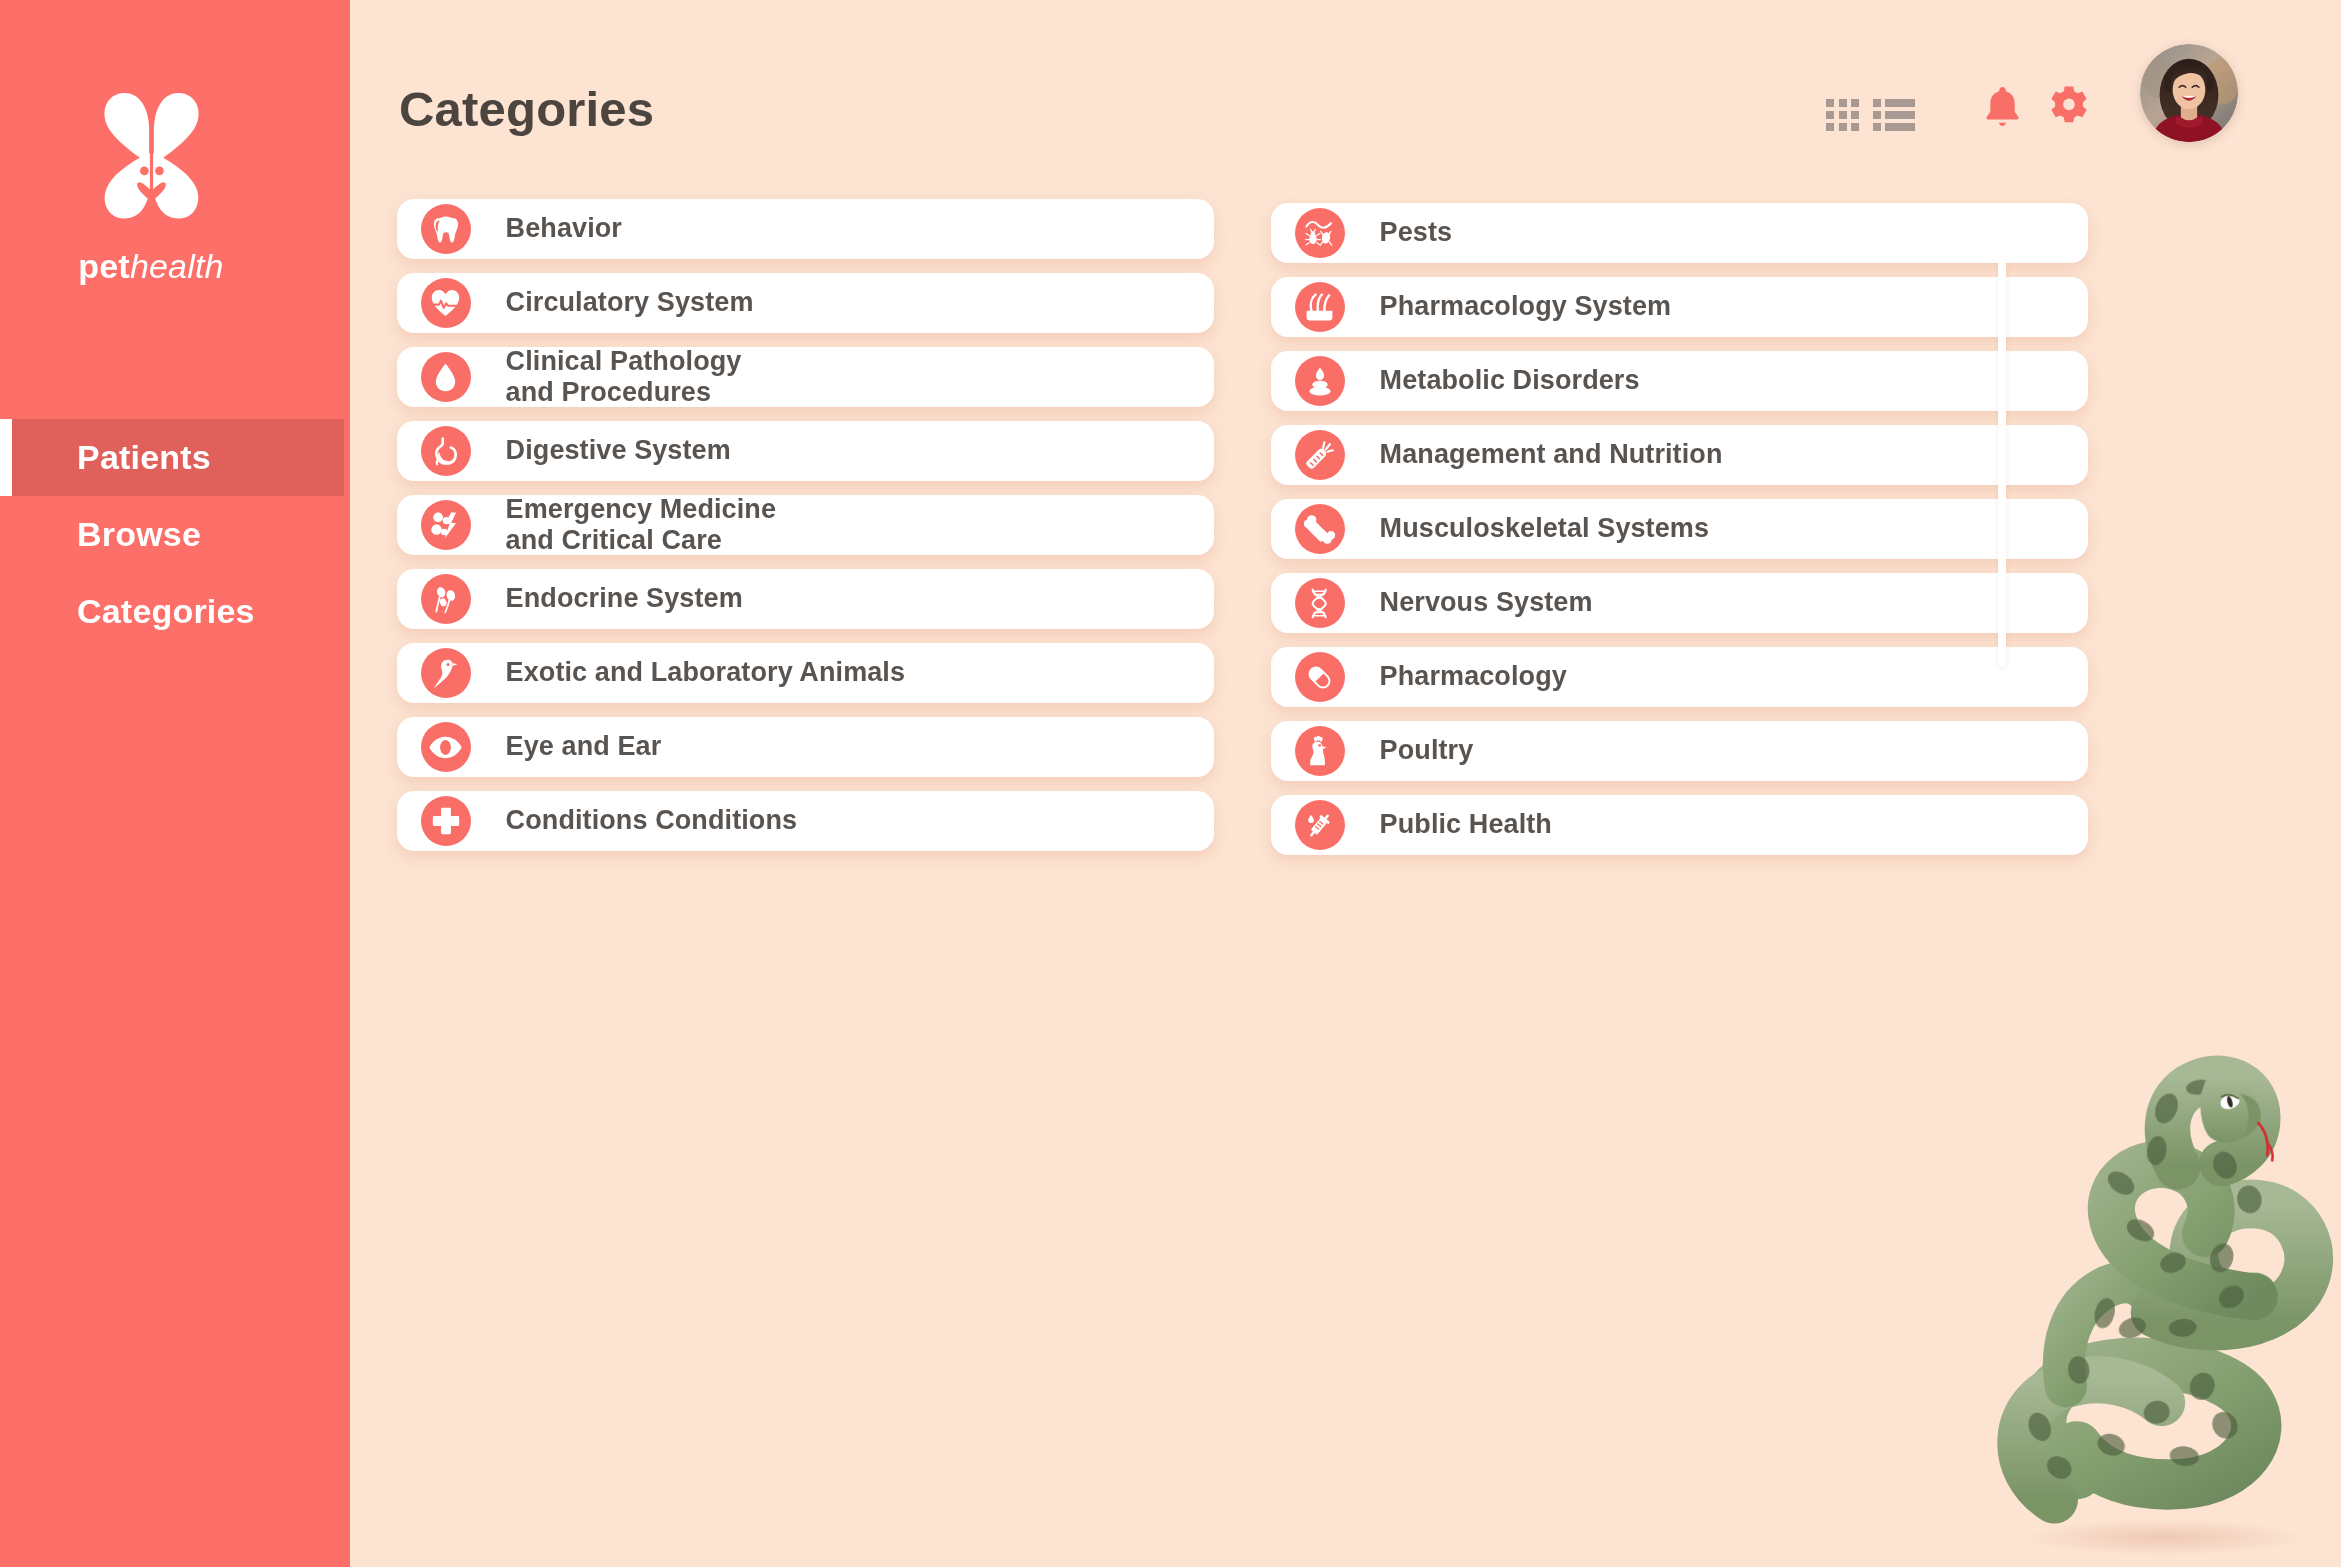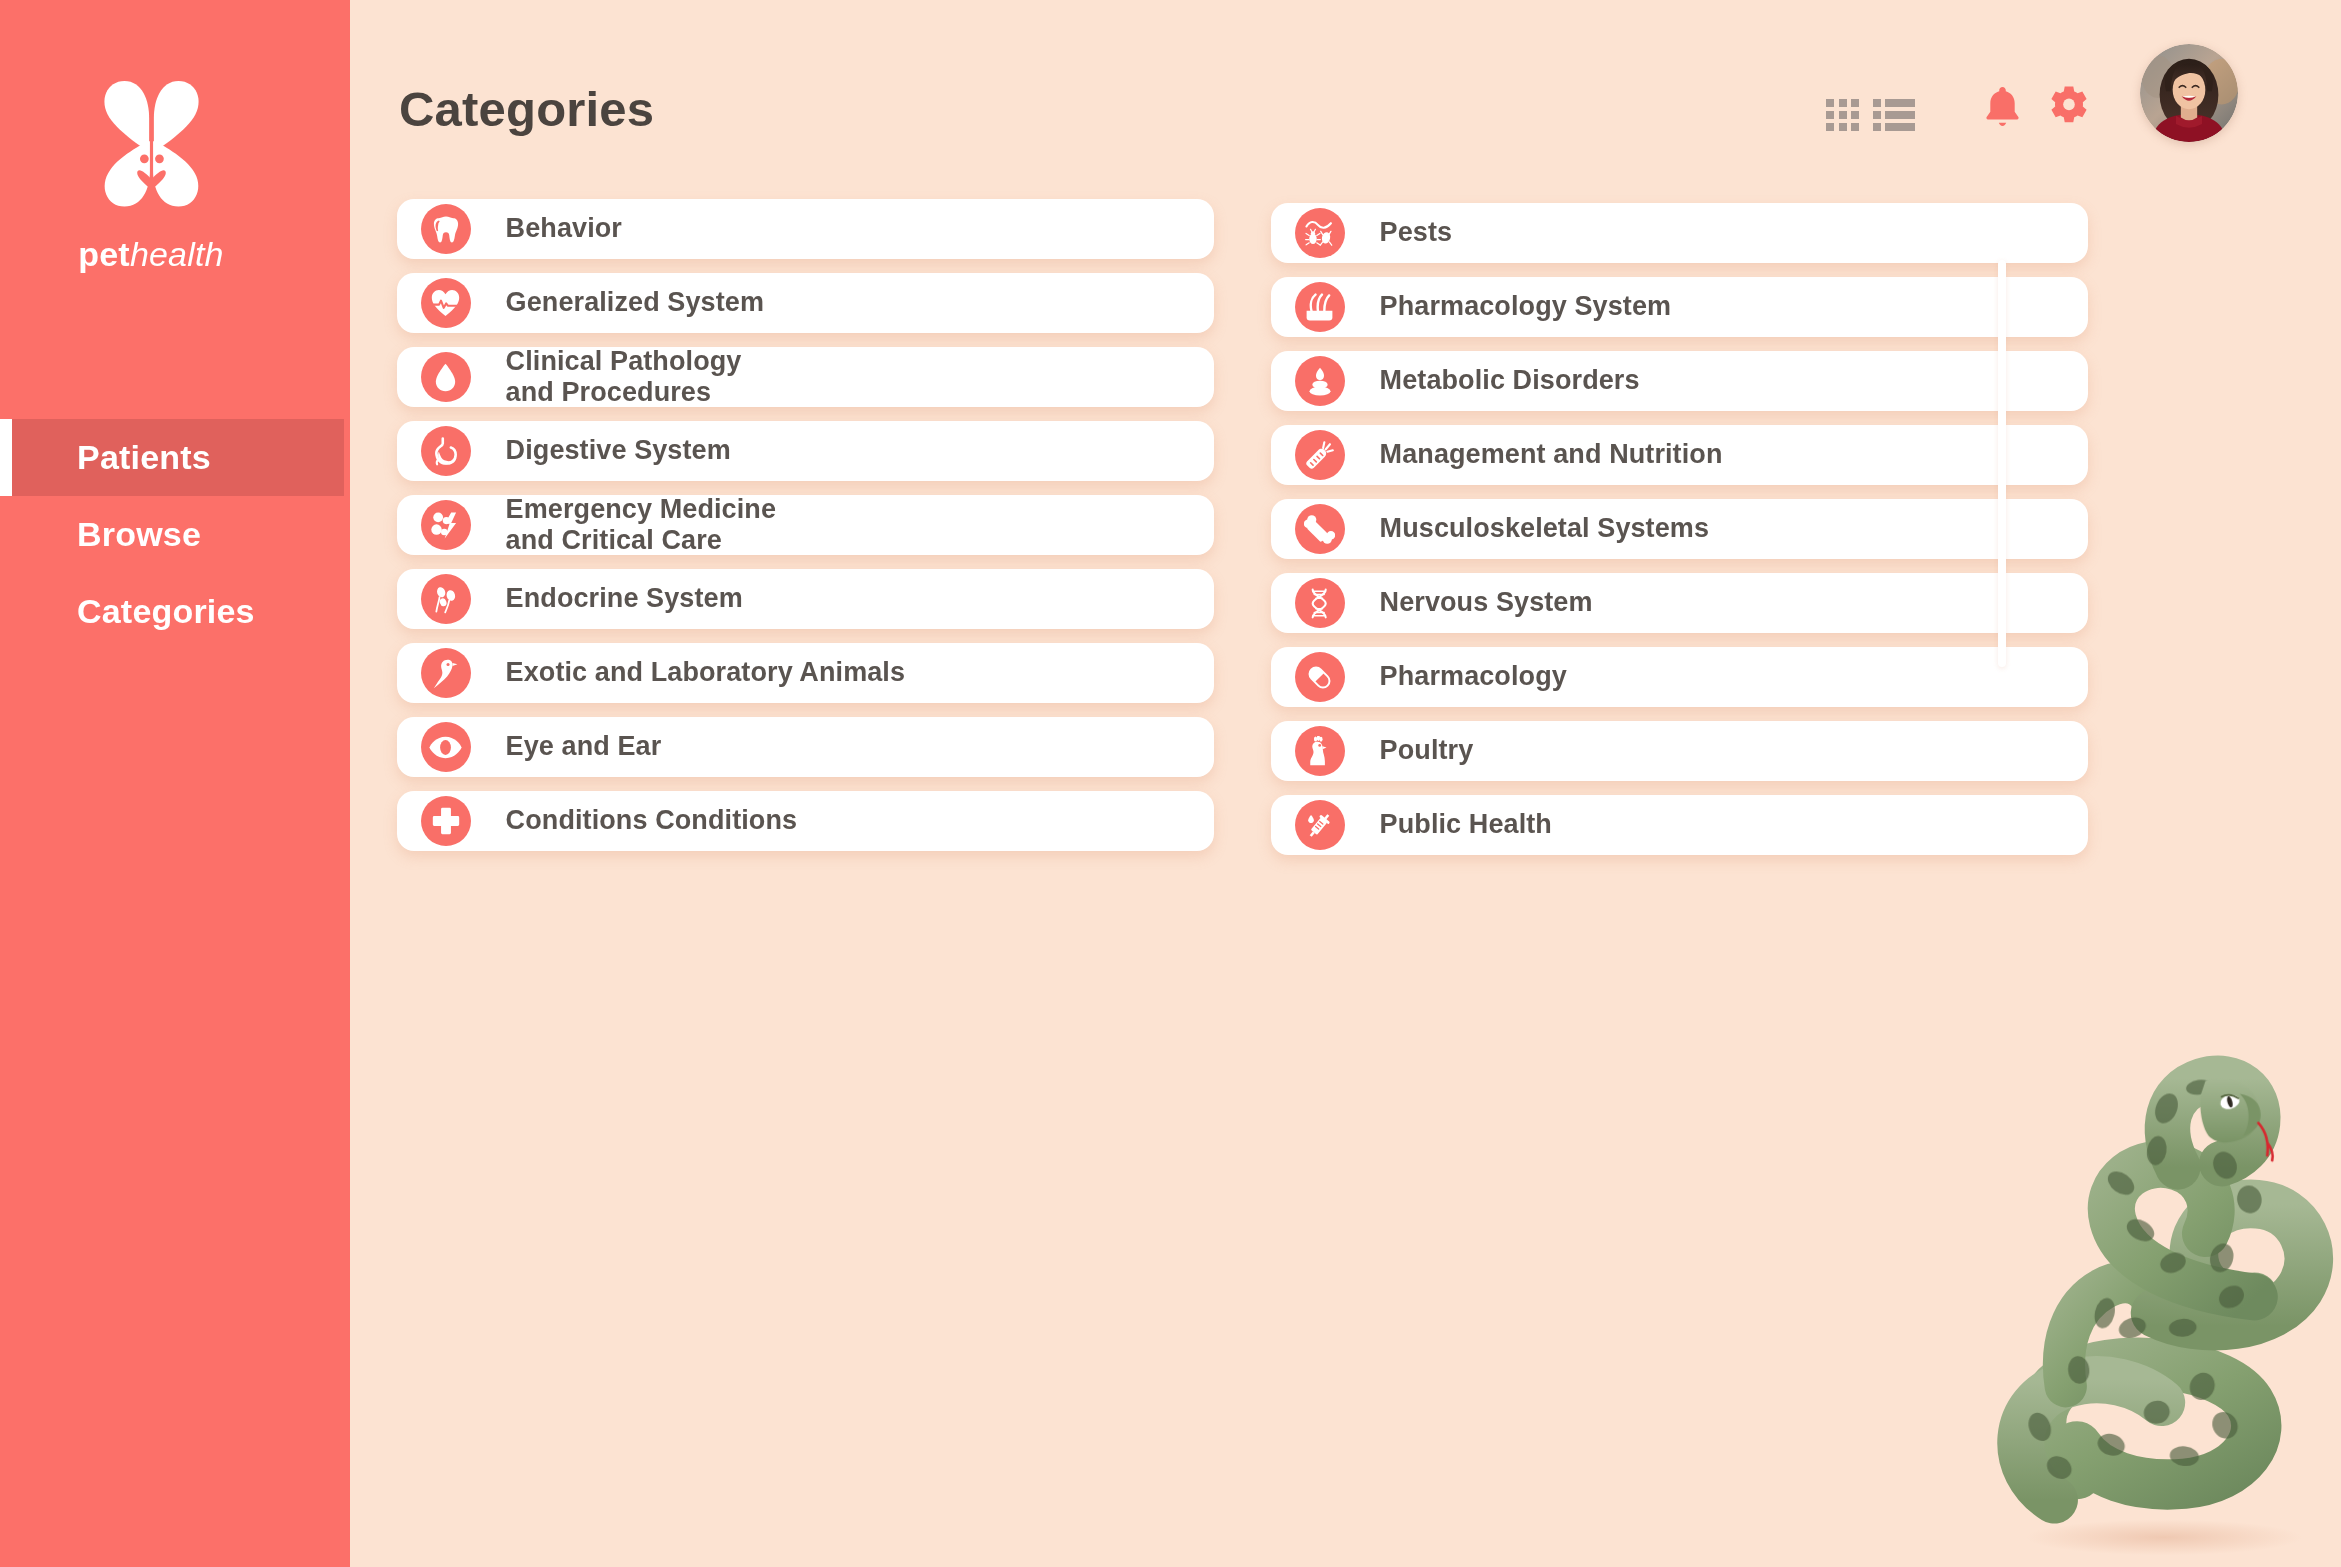--- a/index.html
+++ b/index.html
@@ -10,21 +10,21 @@
     overflow:hidden;
   }
   .app { position:relative; width:2342px; height:1568px; display:flex; }
 
   
   .sidebar {
     position:relative; width:350px; height:1568px;
     background:#FC7069; flex:0 0 350px; z-index:5;
   }
   .logo-wrap {
-    position:absolute; left:0; top:65px; width:302px;
+    position:absolute; left:0; top:77px; width:302px;
     display:flex; flex-direction:column; align-items:center;
   }
   .logo-mark { width:159px; height:159px; }
   .logo-word {
     margin-top:11.4px; font-size:34px; letter-spacing:0.2px;
     color:#ffffff; white-space:nowrap;
   }
   .logo-word .bold { font-weight:700; }
   .logo-word .ital { font-style:italic; font-weight:400; }
 
@@ -261,21 +261,21 @@
           <span class="label">Behavior</span>
         </div>
 
         <div class="card">
           <span class="icon-circle">
             <svg width="29" height="28" viewBox="0 0 36 34">
                 <path fill="#fff" d="M18 33 C 6 24, 1 17, 1 10.5 C 1 5, 5 1, 9.8 1 C 13 1, 16 3, 18 6 C 20 3, 23 1, 26.2 1 C 31 1, 35 5, 35 10.5 C 35 17, 30 24, 18 33 Z"></path>
                 <path fill="none" stroke="#F96F68" stroke-width="2.6" stroke-linejoin="round" d="M2 19 h8 l2.4 -5 3.4 9 3-5.5 2.4 3 h12.4"></path>
               </svg>
           </span>
-          <span class="label">Generalized System</span>
+          <span class="label">Circulatory System</span>
         </div>
 
         <div class="card">
           <span class="icon-circle">
             <svg width="21" height="29" viewBox="0 0 26 36">
                 <path fill="#fff" d="M13 1 C 13 1, 1 15, 1 23.3 C 1 30.3, 6.4 35, 13 35 C 19.6 35, 25 30.3, 25 23.3 C 25 15, 13 1, 13 1 Z"></path>
               </svg>
           </span>
           <span class="label">Clinical Pathology
 and Procedures</span>

